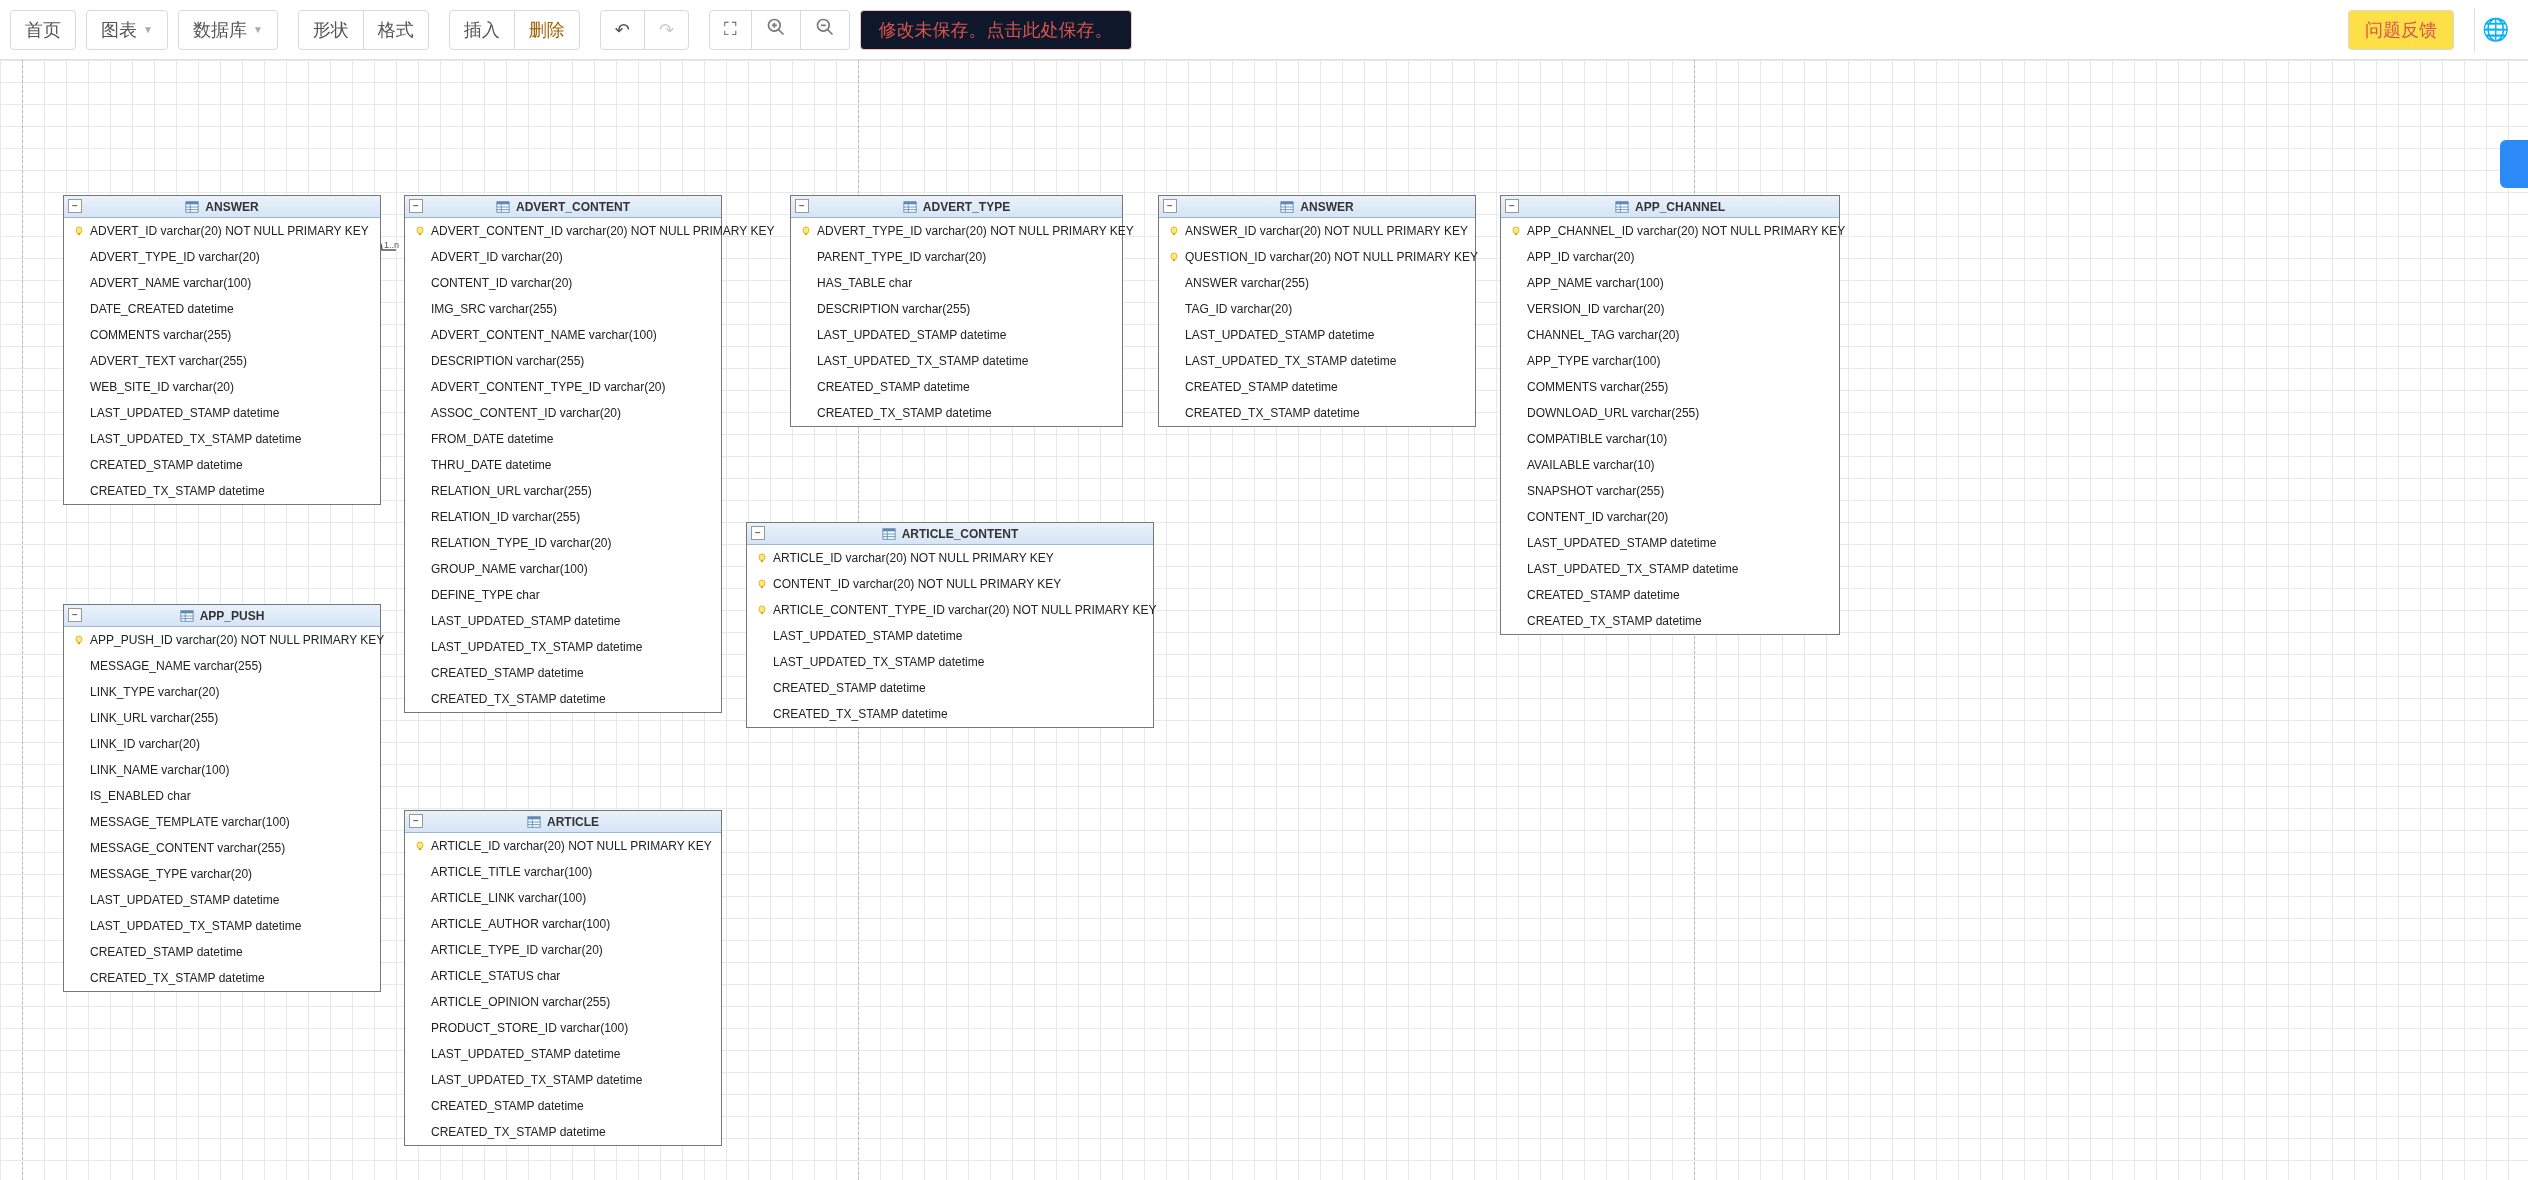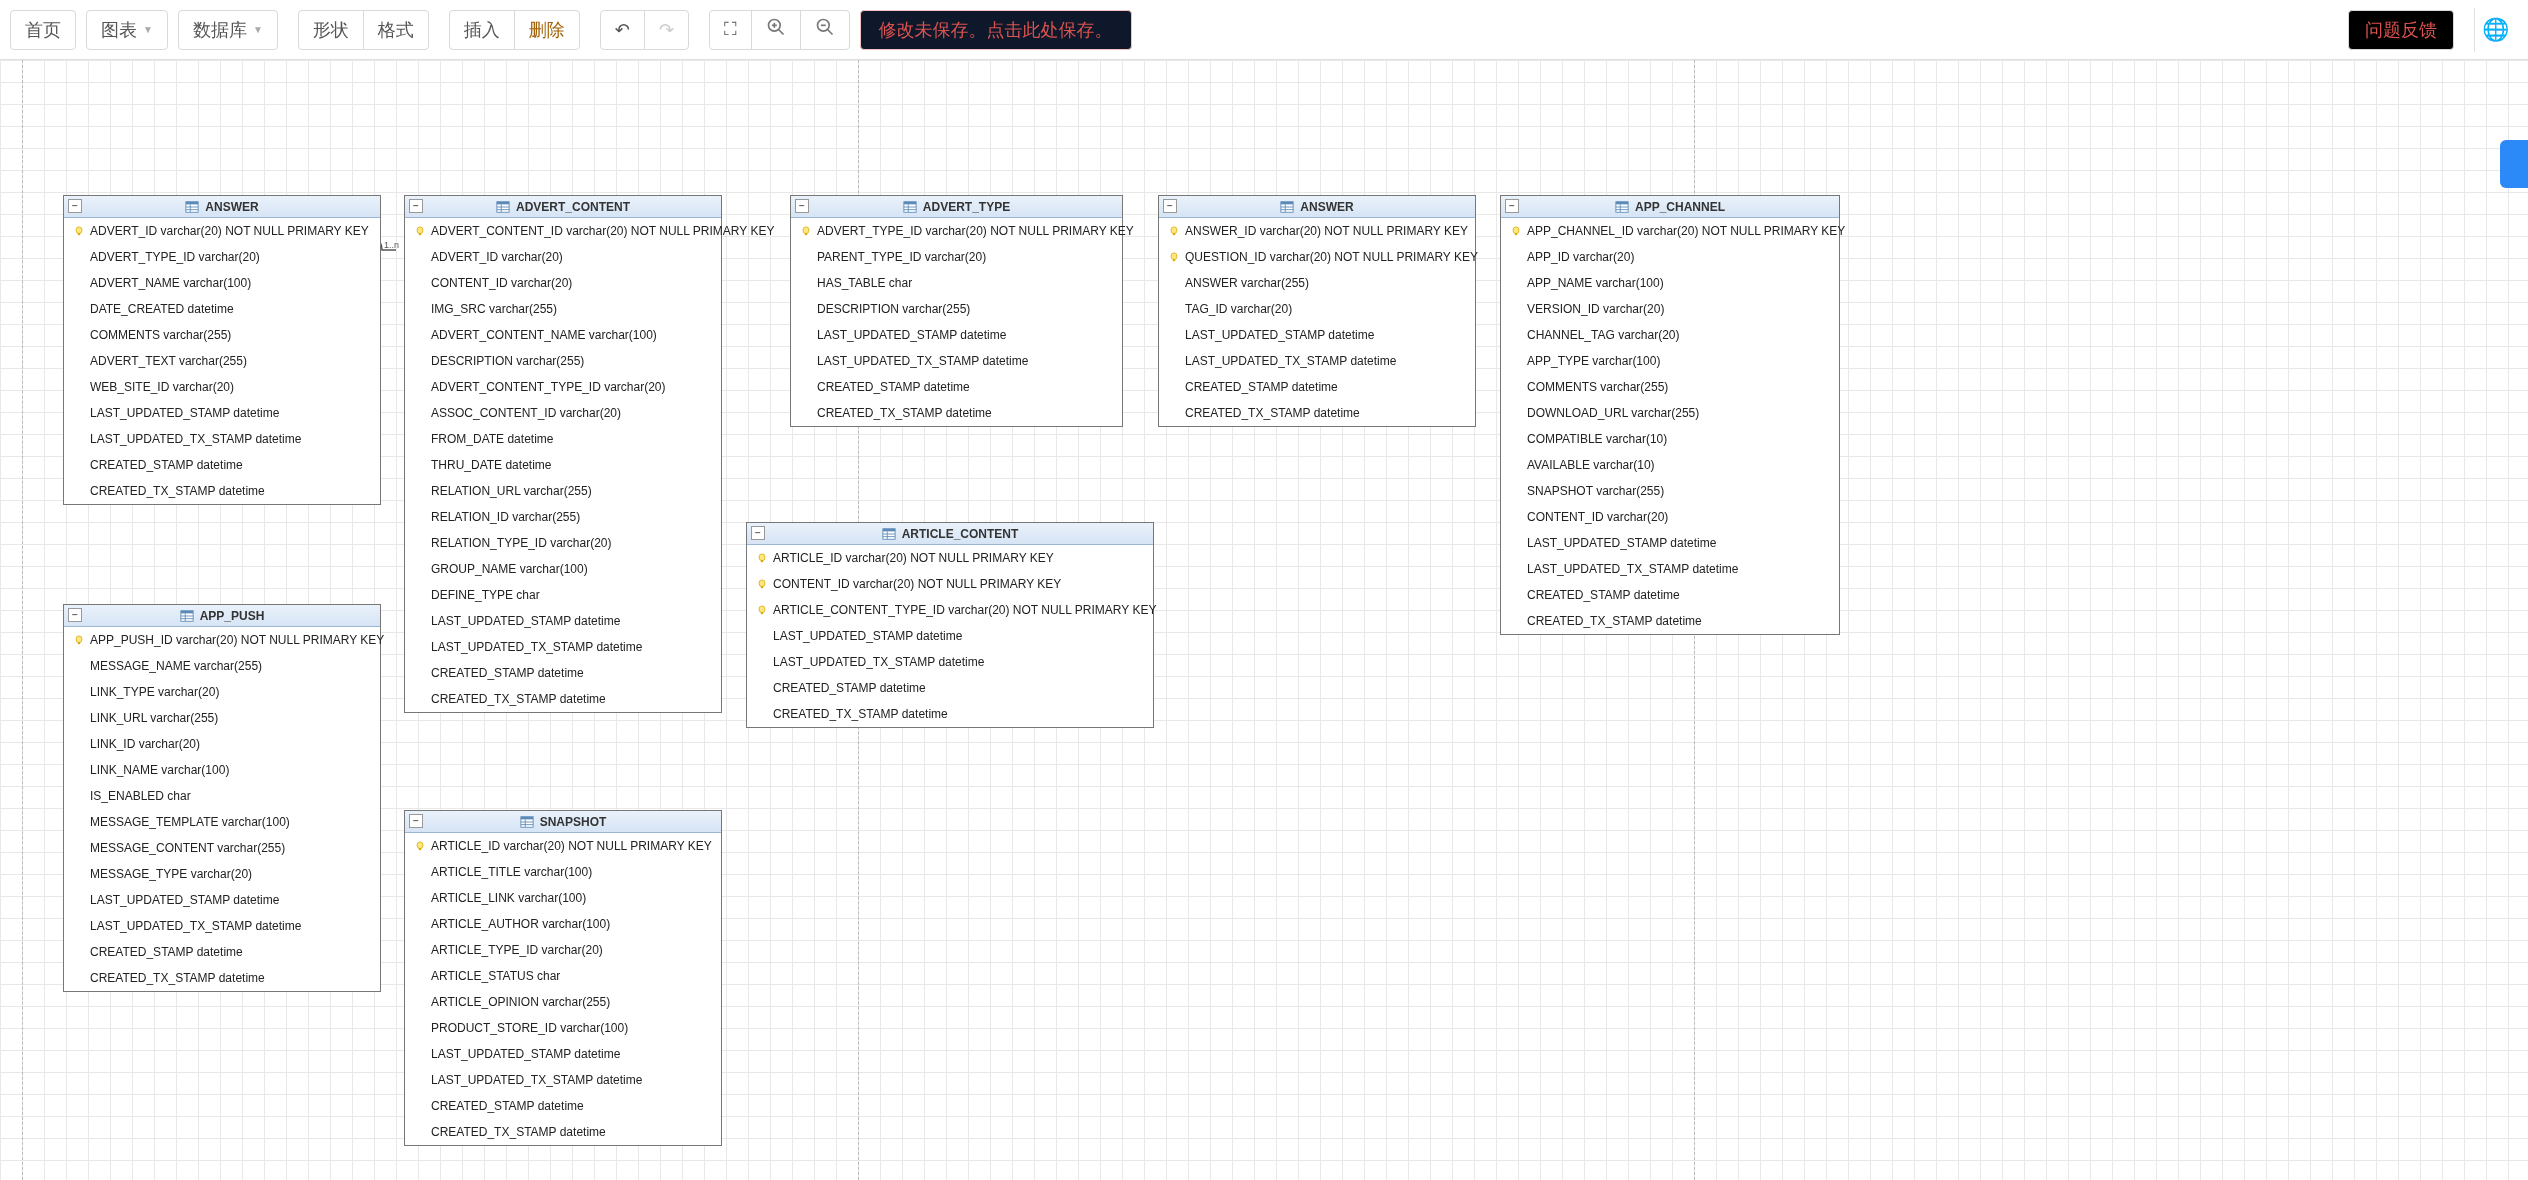--- a/index.html
+++ b/index.html
@@ -8,21 +8,21 @@
 
 .toolbar { display: flex; align-items: center; padding: 0 10px; gap: 10px; border-bottom: 1px solid #e0e0e0; background: #fff; height: 60px; }
 .tb-btn { display: inline-flex; align-items: center; justify-content: center; height: 40px; padding: 0 14px; border: 1px solid #d9d9d9; border-radius: 4px; background: #fff; cursor: pointer; font-size: 18px; color: #555; gap: 6px; }
 .tb-group { display: flex; gap: 0; }
 .tb-group .tb-btn { border-radius: 0; margin-left: -1px; }
 .tb-group .tb-btn:first-child { border-radius: 4px 0 0 4px; margin-left: 10px; }
 .tb-group .tb-btn:last-child { border-radius: 0 4px 4px 0; }
 .chev { font-size: 10px; color: #aaa; }
 .save-warn { border: 1px solid #f5c2c2; background: #0f172a; color: #d9534f; height: 40px; padding: 0 18px; display: inline-flex; align-items: center; border-radius: 4px; cursor: pointer; font-size: 18px; }
 .spacer { flex: 1; }
-.feedback { color: #d9534f; border: 1px solid #d9d9d9; height: 40px; padding: 0 16px; border-radius: 4px; display: inline-flex; align-items: center; background:#000000; cursor:pointer; font-size:18px;}
+.feedback { color: #d9534f; border: 1px solid #d9d9d9; height: 40px; padding: 0 16px; border-radius: 4px; display: inline-flex; align-items: center; background:#fde047; cursor:pointer; font-size:18px;}
 .globe { width: 44px; height: 44px; display:flex; align-items:center; justify-content:center; color:#888; font-size:22px; border-left:1px solid #e0e0e0; margin-left:10px;}
 
 
 .canvas-wrap { position: relative; width: 100%; height: calc(100% - 60px); overflow: auto; }
 .canvas { position: relative; width: 2528px; height: 1120px;
   background-image:
     linear-gradient(to right, #e8e8e8 1px, transparent 1px),
     linear-gradient(to bottom, #e8e8e8 1px, transparent 1px);
   background-size: 22px 22px;
   background-color: #fff;
@@ -572,21 +572,21 @@
           <span class="collapse">−</span>
           <span class="tblicon">
             <svg viewBox="0 0 16 16">
               <rect x="1" y="2" width="14" height="12" fill="#fff" stroke="#5b8ab8"></rect>
               <rect x="1" y="2" width="14" height="3" fill="#5b8ab8"></rect>
               <line x1="1" y1="8" x2="15" y2="8" stroke="#5b8ab8"></line>
               <line x1="1" y1="11" x2="15" y2="11" stroke="#5b8ab8"></line>
               <line x1="6" y1="5" x2="6" y2="14" stroke="#5b8ab8"></line>
             </svg>
           </span>
-          <span>SNAPSHOT</span>
+          <span>ARTICLE</span>
         </div>
         <div class="tbl-body">
           <div class="col">
             <span class="keyicon pk">
               <svg viewBox="0 0 16 16">
                 <ellipse cx="8" cy="7" rx="4" ry="4.5" fill="#ffe680" stroke="#d4a900"></ellipse>
                 <rect x="6.5" y="11" width="3" height="2.5" fill="#d4a900"></rect>
               </svg>
             </span>
             <span class="colname">ARTICLE_ID varchar(20) NOT NULL PRIMARY KEY</span>

